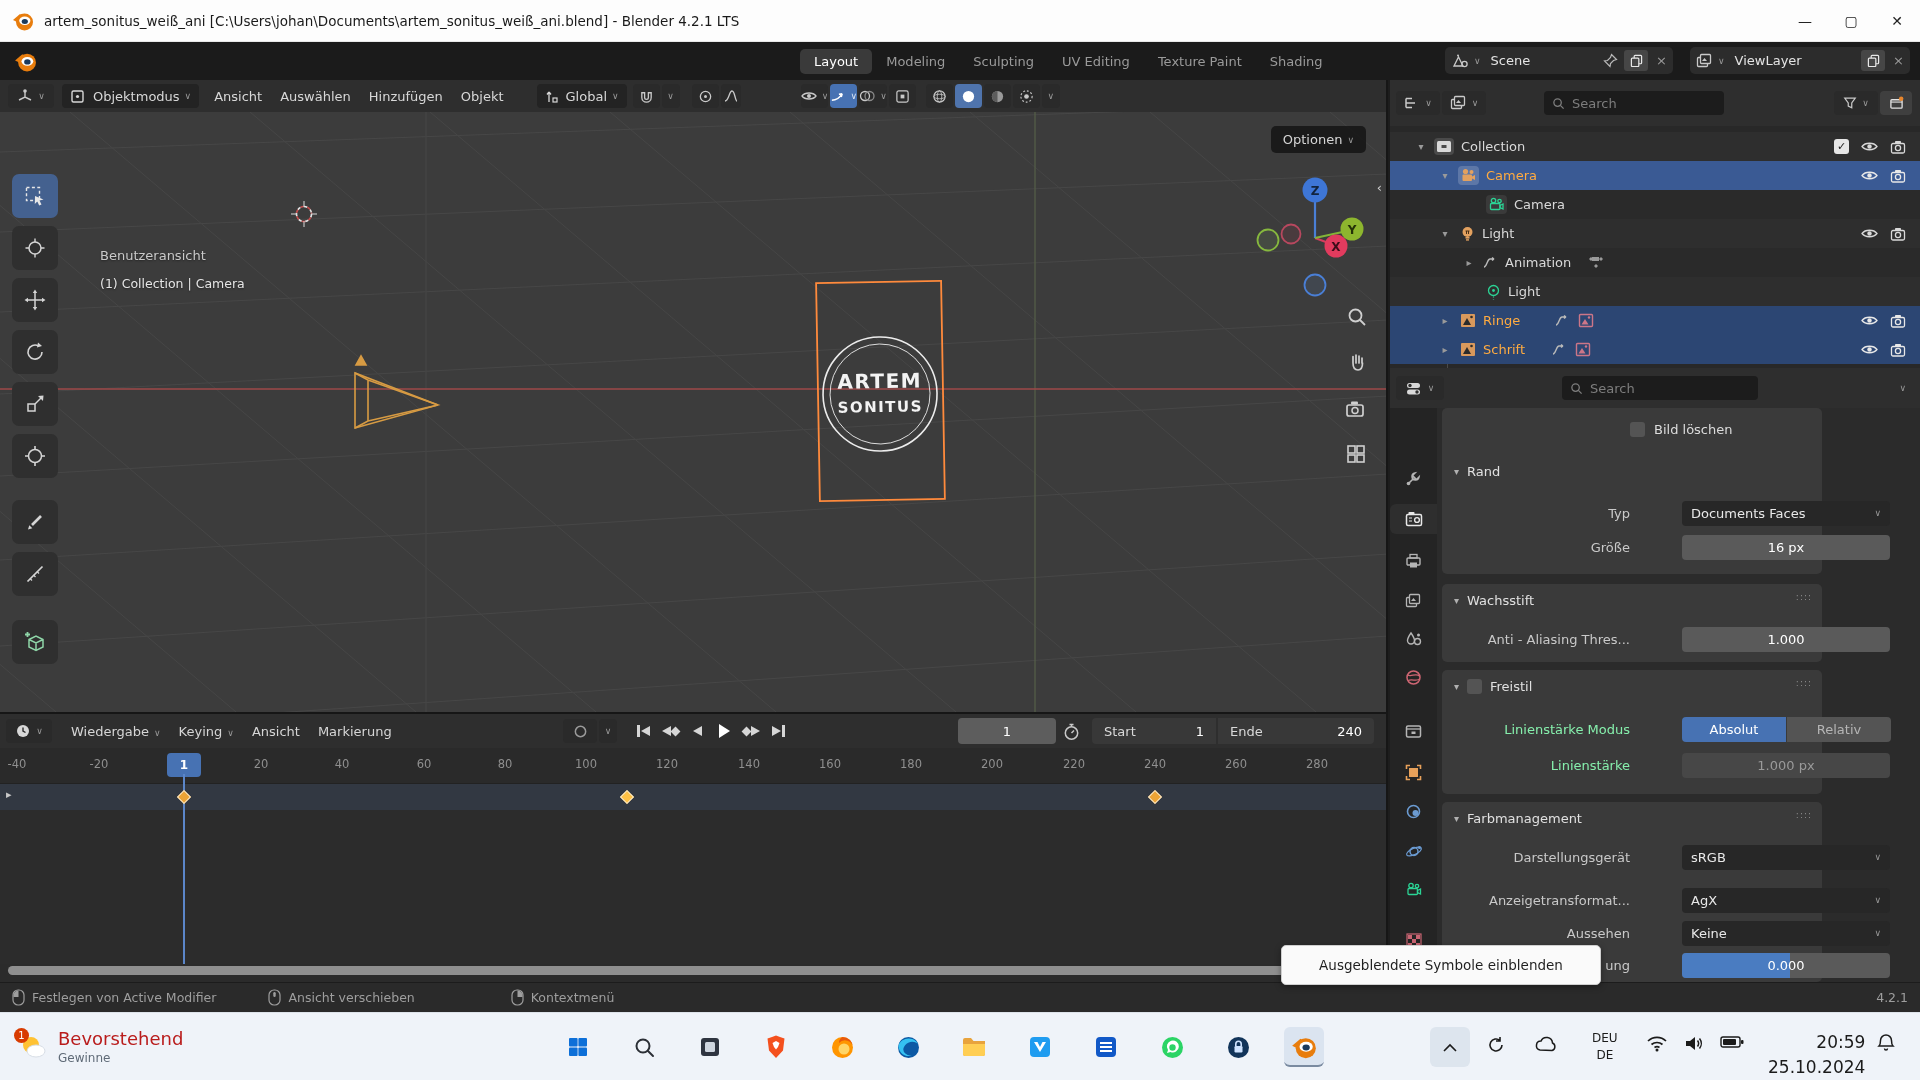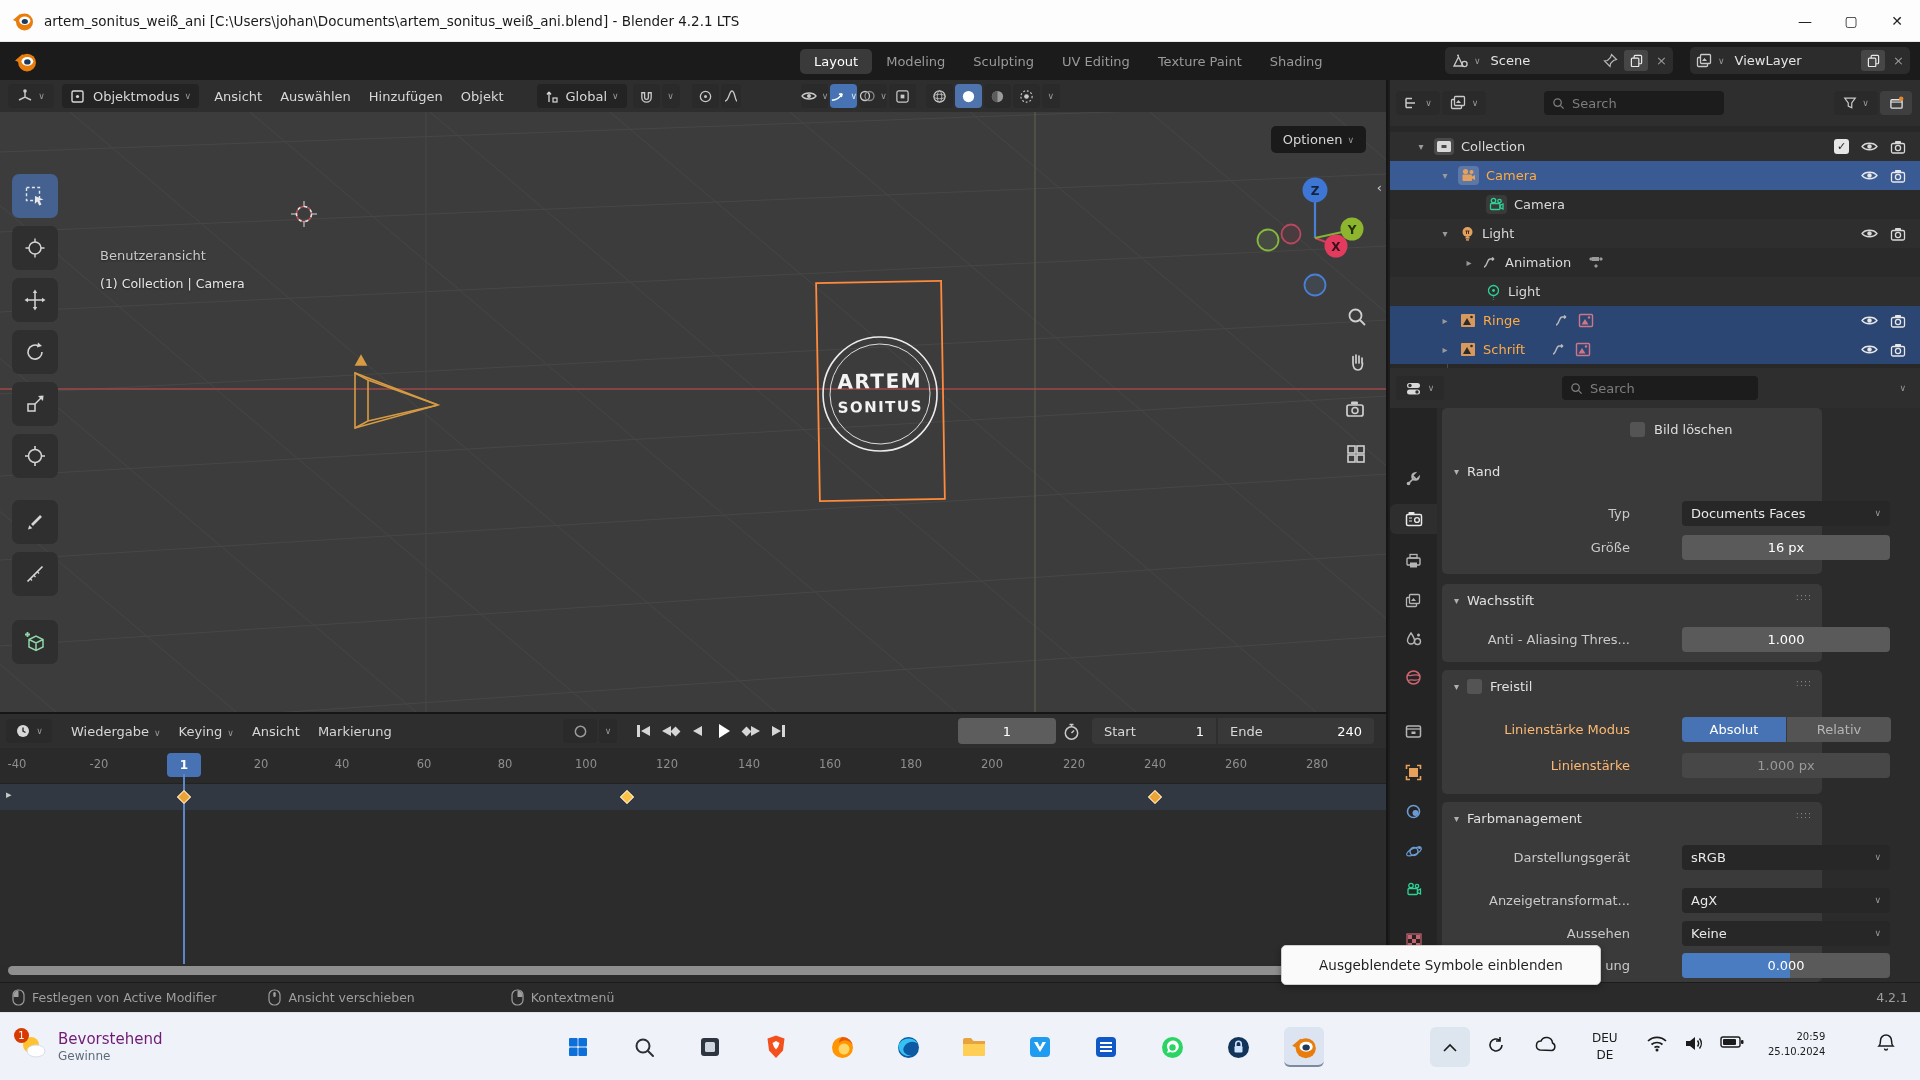--- a/index.html
+++ b/index.html
@@ -59,21 +59,21 @@
   .pheader{position:absolute;left:0;top:0;width:100%;height:40px;background:#2e2e2e;display:flex;align-items:center;}
   .tabstrip{position:absolute;left:0;top:40px;width:47px;height:574px;background:#242424;}
   .ptab{position:absolute;left:0;width:47px;height:30px;display:flex;align-items:center;justify-content:center;}
   .ptab.active{background:#2e2e2e;border-radius:6px 0 0 6px;}
   .panel{position:absolute;left:52px;width:380px;background:#3a3a3a;border-radius:5px;}
   .phead{display:flex;align-items:center;height:26px;color:#e0e0e0;font-size:13px;padding-left:12px;}
   .phead .arr{color:#b0b0b0;font-size:10px;margin-right:8px;}
   .dots{position:absolute;right:10px;top:8px;color:#8a8a8a;font-size:9px;letter-spacing:1px;}
   .prow{position:absolute;height:26px;display:flex;align-items:center;}
   .plabel{position:absolute;width:188px;text-align:right;font-size:13px;color:#c9c9c9;}
-  .plabel.dim{color:#fdba74;}
+  .plabel.dim{color:#86efac;}
   .field-num{position:absolute;left:240px;width:208px;height:25px;background:#5a5a5a;border-radius:4px;color:#fff;font-size:13px;display:flex;align-items:center;justify-content:center;}
   .field-num.dis{background:#474747;color:#9a9a9a;}
   .field-drop{position:absolute;left:240px;width:208px;height:25px;background:#272727;border-radius:4px;color:#e8e8e8;font-size:13px;display:flex;align-items:center;padding:0 9px;}
   .field-drop .cv{margin-left:auto;}
   .cbx{width:15px;height:15px;background:#545454;border-radius:3px;}
   .cbx.on{background:#e6e6e6;color:#222;font-size:11px;display:flex;align-items:center;justify-content:center;font-weight:bold;}
   
   .statusbar{position:absolute;left:0;top:982px;width:1920px;height:30px;background:#2a2a2a;border-top:1px solid #1c1c1c;display:flex;align-items:center;color:#9e9e9e;font-size:12.5px;}
   
   .ostooltip{position:absolute;left:1281px;top:945px;width:320px;height:40px;background:#fafafa;border:1px solid #cfcfcf;border-radius:5px;box-shadow:0 2px 6px rgba(0,0,0,.35);color:#1f1f1f;font-size:13.5px;display:flex;align-items:center;justify-content:center;z-index:60;}
@@ -1006,21 +1006,21 @@
 
     <div class="abs flex" style="left:10px;top:12px;height:44px;border-radius:6px;padding:0 8px">
       <span style="position:relative">
         <svg width="30" height="30" viewBox="0 0 30 30">
             <circle cx="13" cy="13" r="8" fill="#ffc233"></circle>
             <ellipse cx="18" cy="19" rx="9" ry="6" fill="#ffffff" stroke="#d8dee6" stroke-width="1"></ellipse>
           </svg>
         <span class="abs" style="left:-4px;top:-4px;width:15px;height:15px;background:#d83b01;border-radius:50%;color:#fff;font-size:10px;display:flex;align-items:center;justify-content:center">1</span>
       </span>
       <div style="margin-left:10px;line-height:1.25">
-        <div style="font-size:15px;color:#701a75">Bevorstehend</div>
+        <div style="font-size:18px;color:#b91c1c">Bevorstehend</div>
         <div style="font-size:12px;color:#5f6a77">Gewinne</div>
       </div>
     </div>
 
     <span class="tkicon" style="left:558px">
         <svg width="24" height="24" viewBox="0 0 24 24">
           <g fill="#0d6fd8">
             <rect x="3" y="3" width="8.6" height="8.6" rx="1"></rect>
             <rect x="12.4" y="3" width="8.6" height="8.6" rx="1"></rect>
             <rect x="3" y="12.4" width="8.6" height="8.6" rx="1"></rect>
@@ -1134,21 +1134,21 @@
           <path d="M13.5 5.5 A5 5 0 0 1 13.5 11.5 M15.5 3.5 A8 8 0 0 1 15.5 13.5" fill="none" stroke="#1b1b1b" stroke-width="1.5"></path>
         </svg>
       </span>
     <span class="trayico" style="left:1720px">
         <svg width="24" height="14" viewBox="0 0 24 14">
           <rect x="1" y="2" width="19" height="10" rx="2" fill="none" stroke="#1b1b1b" stroke-width="1.4"></rect>
           <rect x="3" y="4" width="13" height="6" rx="1" fill="#1b1b1b"></rect>
           <rect x="21" y="5" width="2.5" height="4" rx="1" fill="#1b1b1b"></rect>
         </svg>
       </span>
-    <div class="abs" style="left:1768px;top:17px;text-align:right;font-size:10px;line-height:1.45;color:#1b1b1b">
+    <div class="abs" style="left:1768px;top:17px;text-align:right;font-size:17px;line-height:1.45;color:#1b1b1b">
       <div>20:59</div>
         <div>25.10.2024</div>
     </div>
     <span class="trayico" style="left:1876px;top:20px">
         <svg width="20" height="20" viewBox="0 0 20 20">
           <path d="M10 2 a5.5 5.5 0 0 1 5.5 5.5 c0 4 1.5 5.5 1.5 5.5 H3 c0 0 1.5 -1.5 1.5 -5.5 A5.5 5.5 0 0 1 10 2 Z" fill="none" stroke="#1b1b1b" stroke-width="1.5"></path>
           <path d="M8.5 15.5 a1.5 1.5 0 0 0 3 0" fill="none" stroke="#1b1b1b" stroke-width="1.4"></path>
         </svg>
       </span>
   </div>

